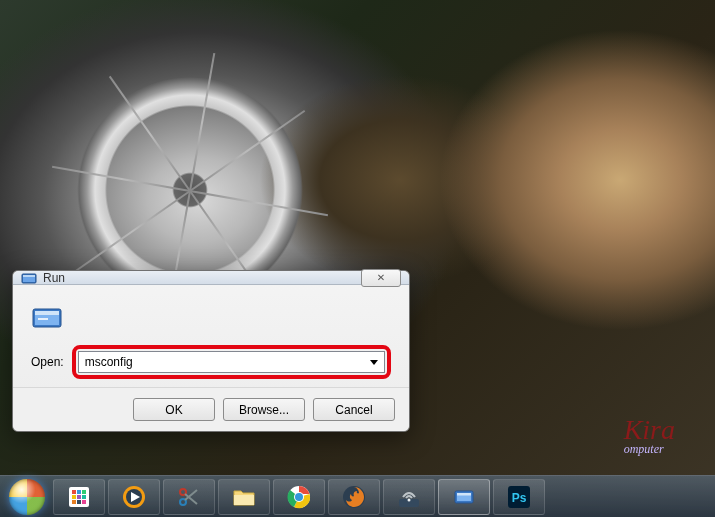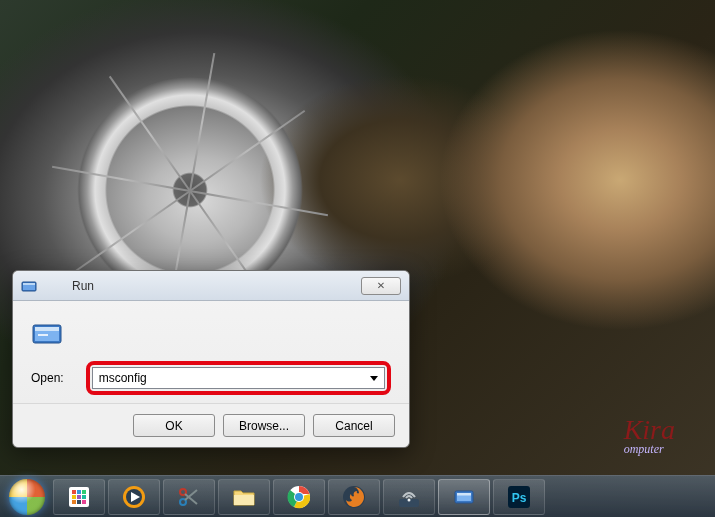--- a/index.html
+++ b/index.html
@@ -32,37 +32,37 @@
 .watermark .sub { color:#c4b5fd; font-size:12px; display:block; margin-top:-4px; }
 
 
 .dialog {
   position:absolute; left:12px; top:270px; width:398px;
   background: linear-gradient(#f4f4f4, #ececec);
   border:1px solid #707070; border-radius:6px;
   box-shadow:0 6px 24px rgba(0,0,0,.45);
 }
 .titlebar {
-  height:30px; display:flex; align-items:center; padding:0 8px;
+  height:14px; display:flex; align-items:center; padding:0 8px;
   background: linear-gradient(#e9eef4, #d4dde8);
-  border-radius:6px 6px 0 0; border-bottom:1px solid #aeb7c2;gap:29px;
+  border-radius:6px 6px 0 0; border-bottom:1px solid #aeb7c2;
 }
 .titlebar .icon { width:16px; height:16px; margin-right:6px; }
 .titlebar .title { flex:1; color:#333; }
 .close-btn {
   width:40px; height:18px; border:1px solid #8b8b8b; border-radius:3px;
   background:linear-gradient(#f8f8f8,#e4e4e4);
   display:flex; align-items:center; justify-content:center;
   font-family:Arial; color:#555; font-size:10px; cursor:pointer;
 }
 .body { padding:16px 18px 6px; display:flex; gap:14px; }
 .run-big-icon { width:32px; height:32px; flex-shrink:0; }
 .body-text { color:#000; line-height:1.35; font-size:12px; }
 .field-row {
-  display:flex; align-items:center; gap:22px;
+  display:flex; align-items:center; gap:8px;
   padding:2px 18px 8px; margin-top:4px;
 }
 .field-label { color:#000; }
 .highlight-box {
   flex:1; border:4px solid #e30613; border-radius:8px; padding:2px;
 }
 .combo {
   width:100%; height:22px; border:1px solid #828790; background:#fff;
   display:flex; align-items:center; padding:0 6px; position:relative;
 }

